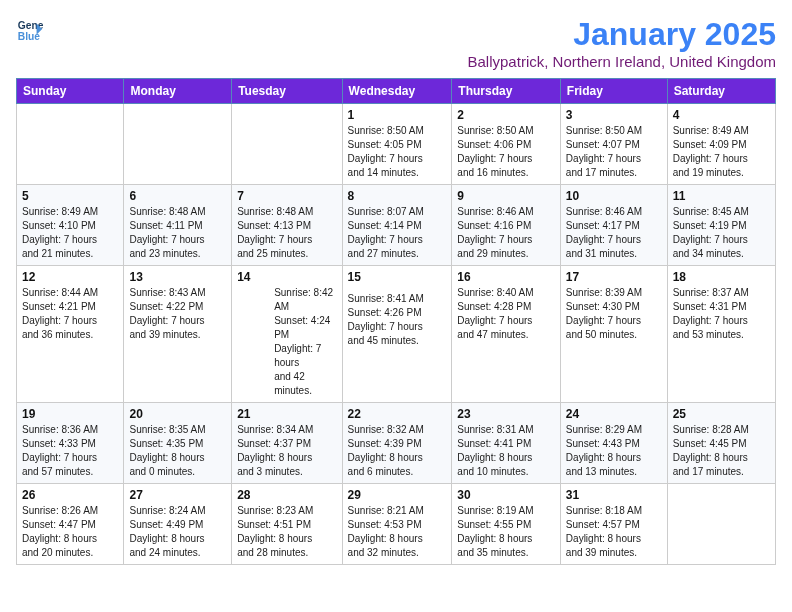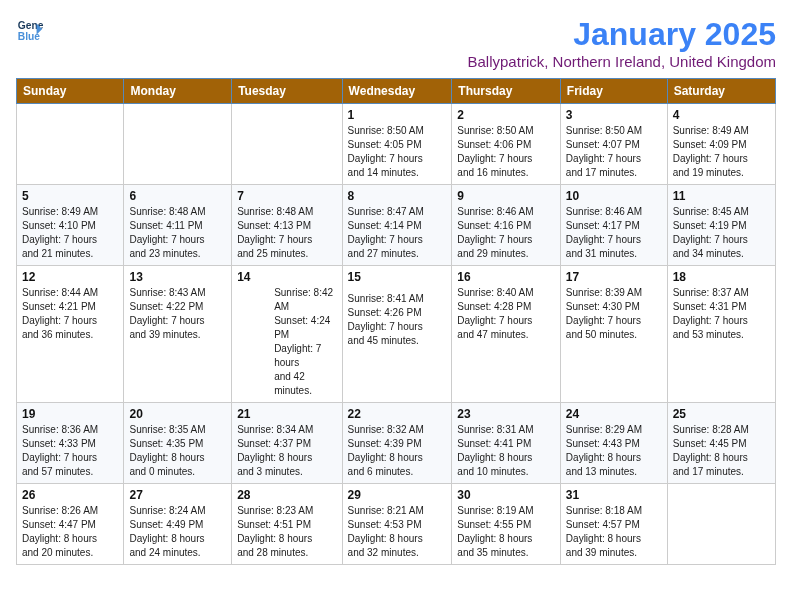--- a/index.html
+++ b/index.html
@@ -37,21 +37,21 @@
       font-size: 15px;
       color: #701a75;
     }
     .calendar-table {
       width: 100%;
       border-collapse: collapse;
       margin-top: 8px;
       font-size: 11px;
     }
     .calendar-table thead tr th {
-      background-color: #a16207;
+      background-color: #6d28d9;
       color: #fff;
       padding: 5px 6px;
       text-align: left;
       font-size: 12px;
       font-weight: bold;
       border: 1px solid #5588bb;
     }
     .calendar-table tbody tr td {
       border: 1px solid #ccc;
       padding: 4px 5px;
@@ -159,21 +159,21 @@
         </td>
         <td>
           <span class="day-number">7</span>
           <div class="day-info" style="white-space: pre-line;">Sunrise: 8:48 AM
 Sunset: 4:13 PM
 Daylight: 7 hours
 and 25 minutes.</div>
         </td>
         <td>
           <span class="day-number">8</span>
-          <div class="day-info" style="white-space: pre-line;">Sunrise: 8:47 AM
+          <div class="day-info" style="white-space: pre-line;">Sunrise: 8:07 AM
 Sunset: 4:14 PM
 Daylight: 7 hours
 and 27 minutes.</div>
         </td>
         <td>
           <span class="day-number">9</span>
           <div class="day-info" style="white-space: pre-line;">Sunrise: 8:46 AM
 Sunset: 4:16 PM
 Daylight: 7 hours
 and 29 minutes.</div>

